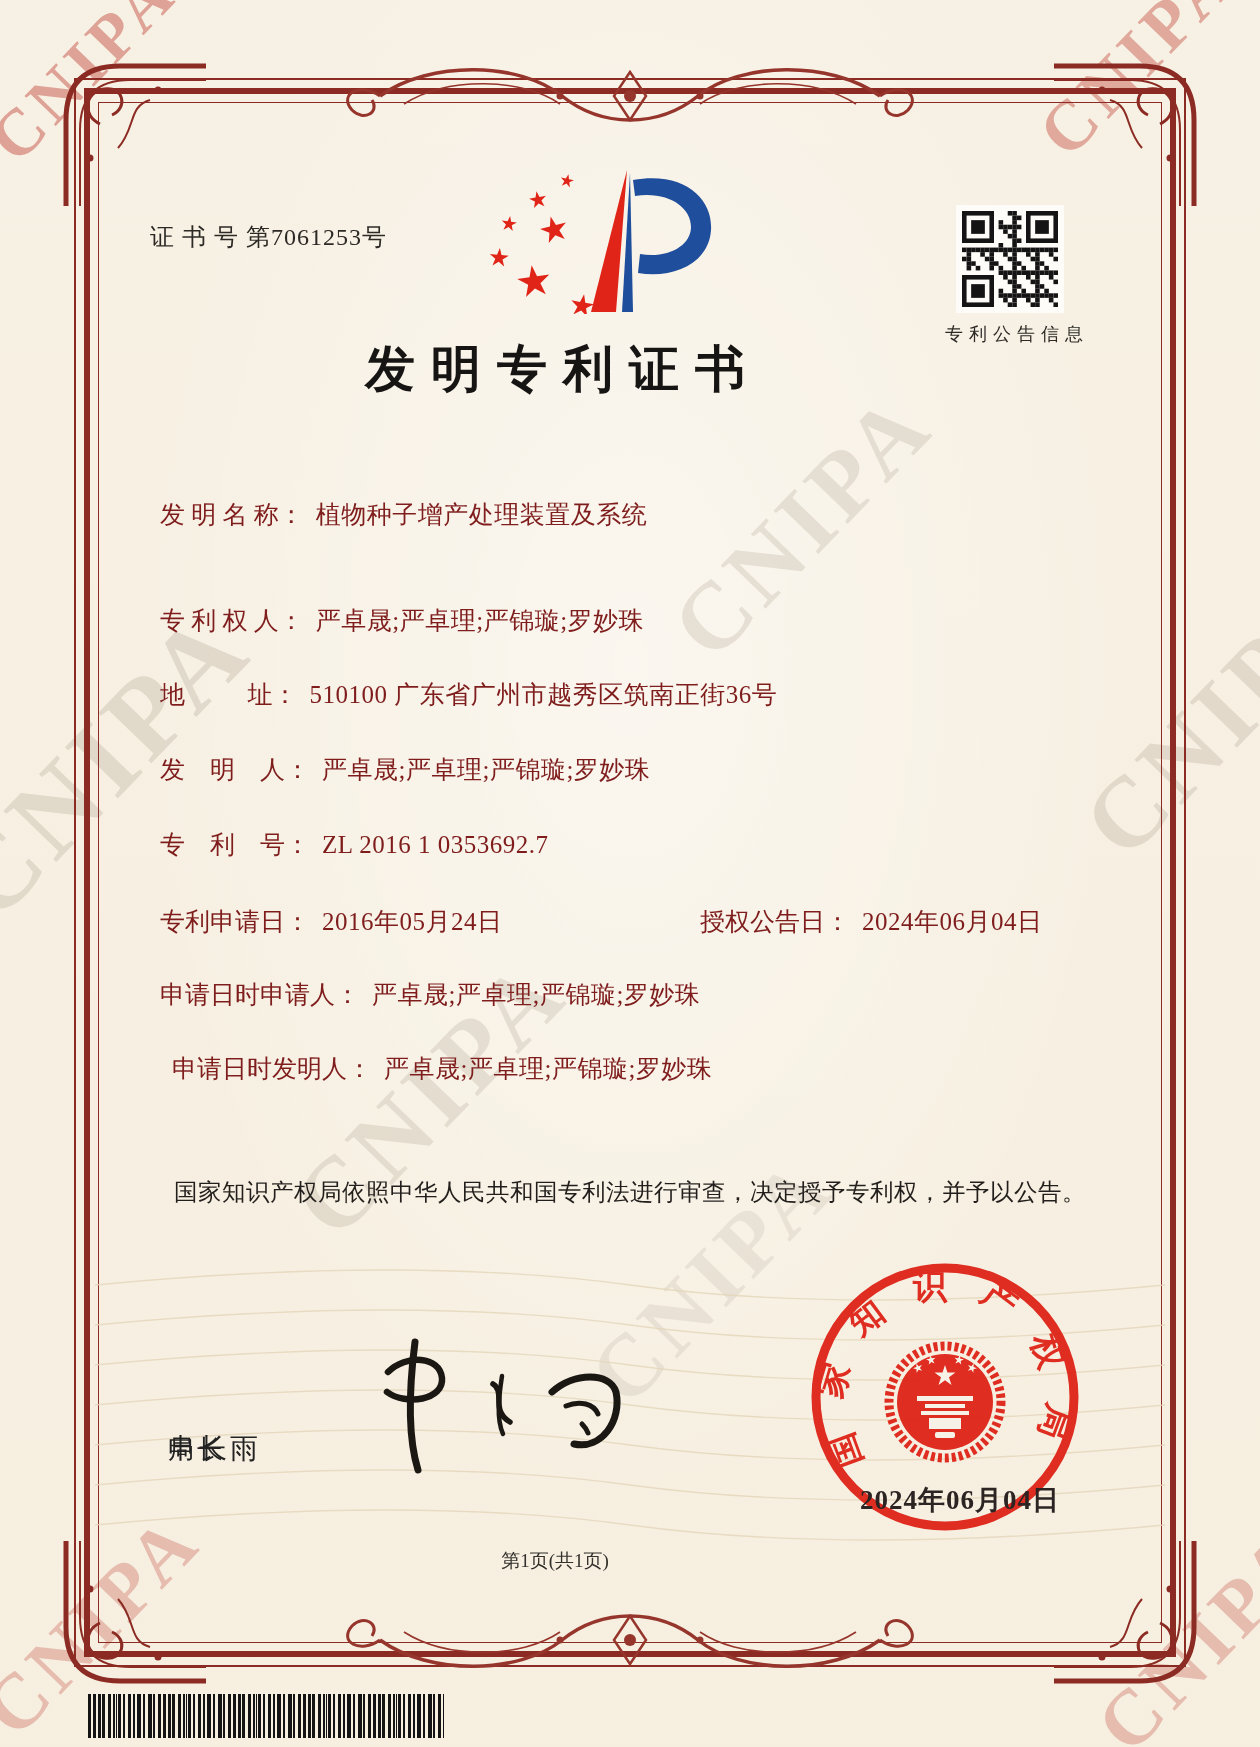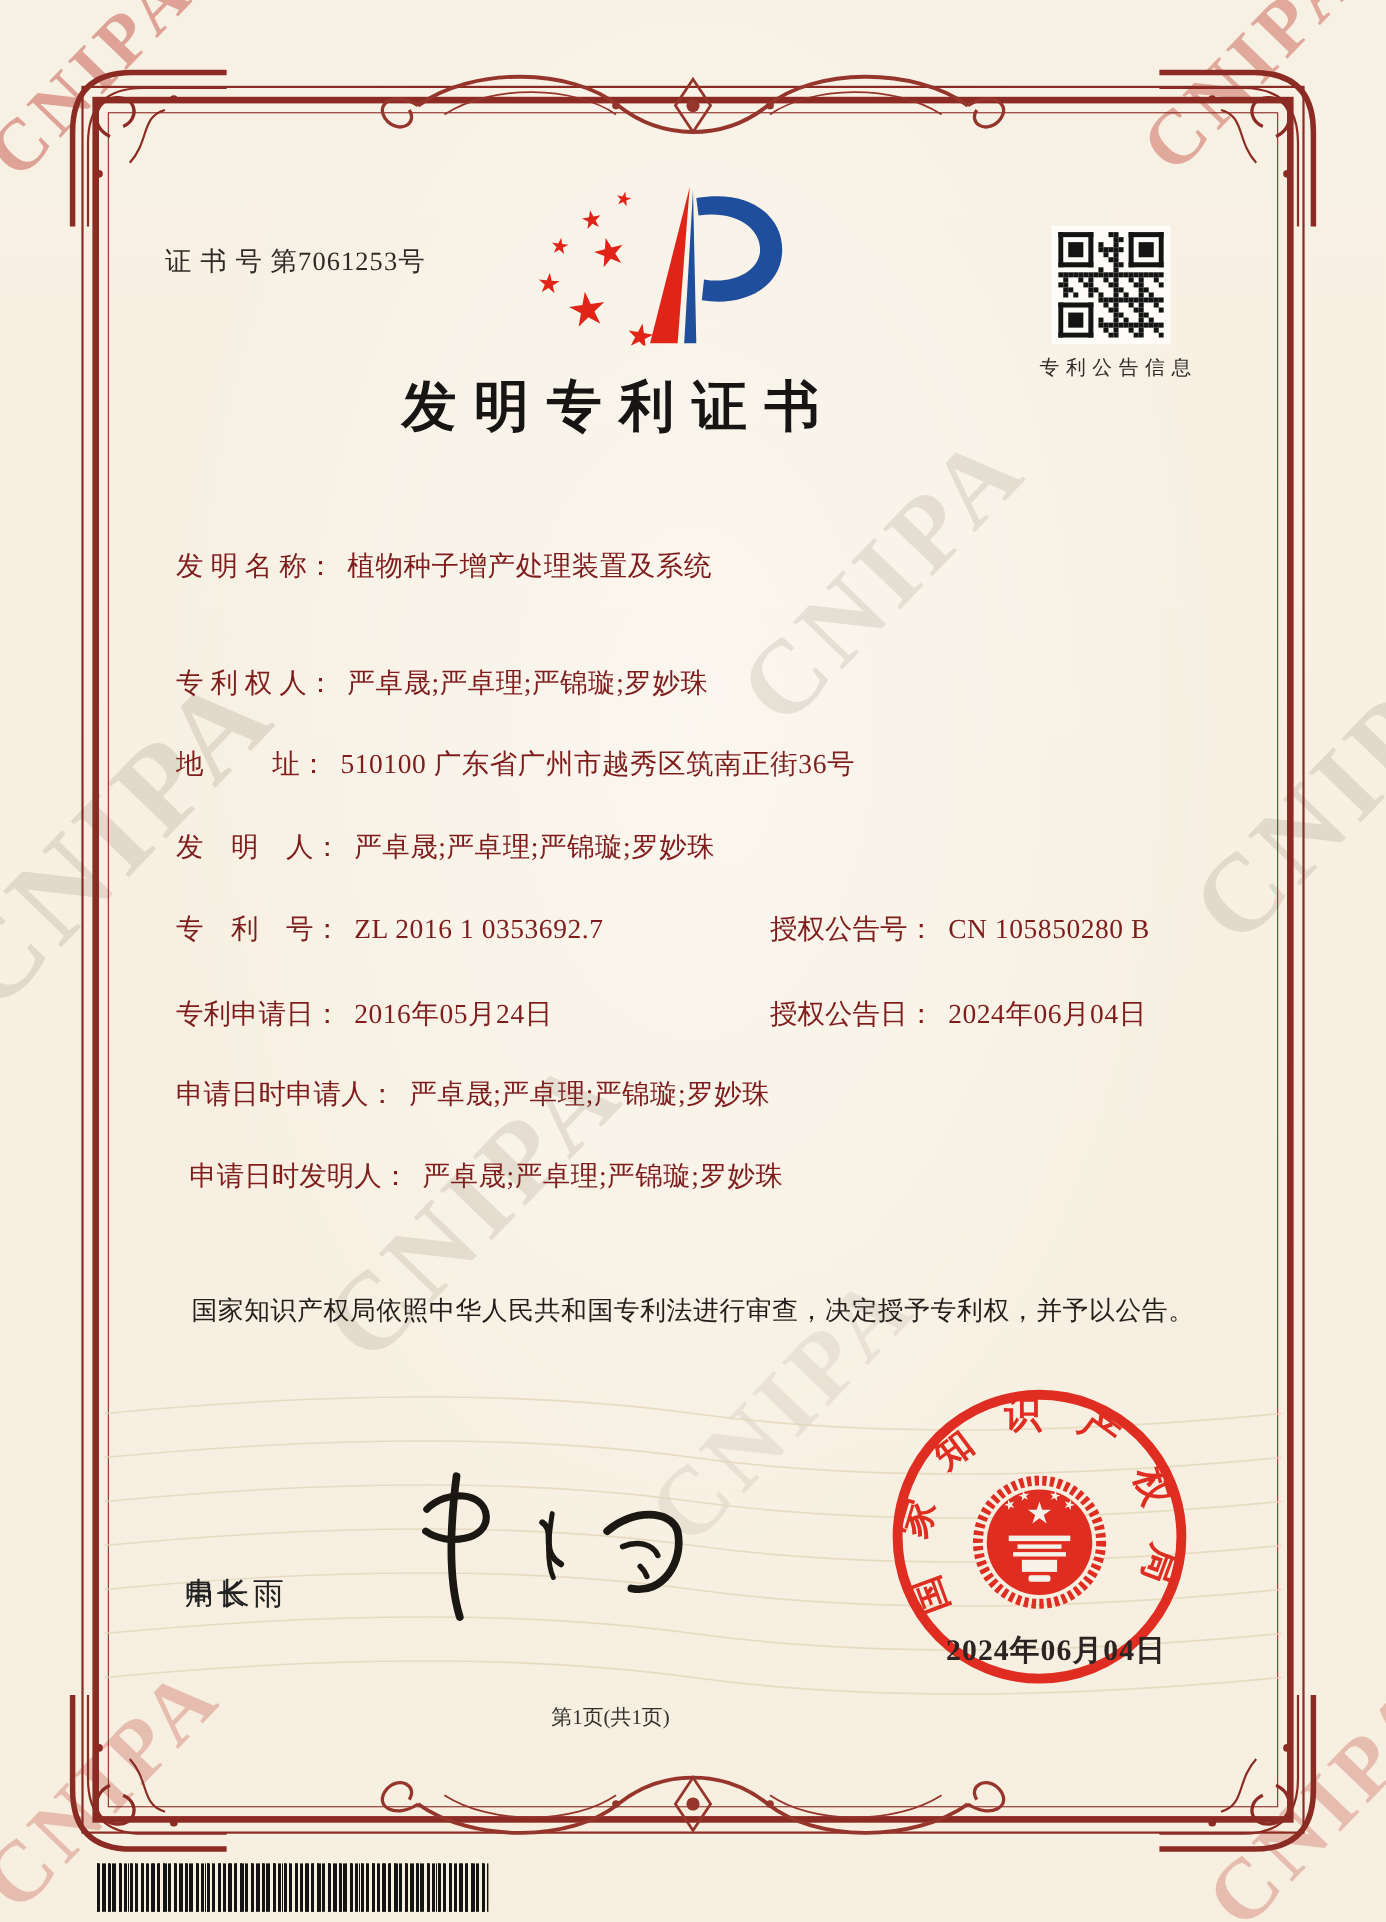--- a/index.html
+++ b/index.html
@@ -298,21 +298,20 @@
   <span class="flabel">专 利 权 人：</span><span class="fvalue">严卓晟;严卓理;严锦璇;罗妙珠</span>
 </div>
 <div class="frow" style="top:678px;">
   <span class="flabel">地          址：</span><span class="fvalue">510100 广东省广州市越秀区筑南正街36号</span>
 </div>
 <div class="frow" style="top:753px;">
   <span class="flabel">发    明    人：</span><span class="fvalue">严卓晟;严卓理;严锦璇;罗妙珠</span>
 </div>
 <div class="frow" style="top:828px;">
   <span class="flabel">专    利    号：</span><span class="fvalue">ZL 2016 1 0353692.7</span>
-  <span class="fcell-right"><span class="flabel">授权公告号：</span><span class="fvalue">CN 105850280 B</span></span>
 </div>
 <div class="frow" style="top:905px;">
   <span class="flabel">专利申请日：</span><span class="fvalue">2016年05月24日</span>
   <span class="fcell-right"><span class="flabel">授权公告日：</span><span class="fvalue">2024年06月04日</span></span>
 </div>
 <div class="frow" style="top:978px;">
   <span class="flabel">申请日时申请人：</span><span class="fvalue">严卓晟;严卓理;严锦璇;罗妙珠</span>
 </div>
 <div class="frow" style="top:1052px;margin-left:12px;">
   <span class="flabel">申请日时发明人：</span><span class="fvalue">严卓晟;严卓理;严锦璇;罗妙珠</span>

